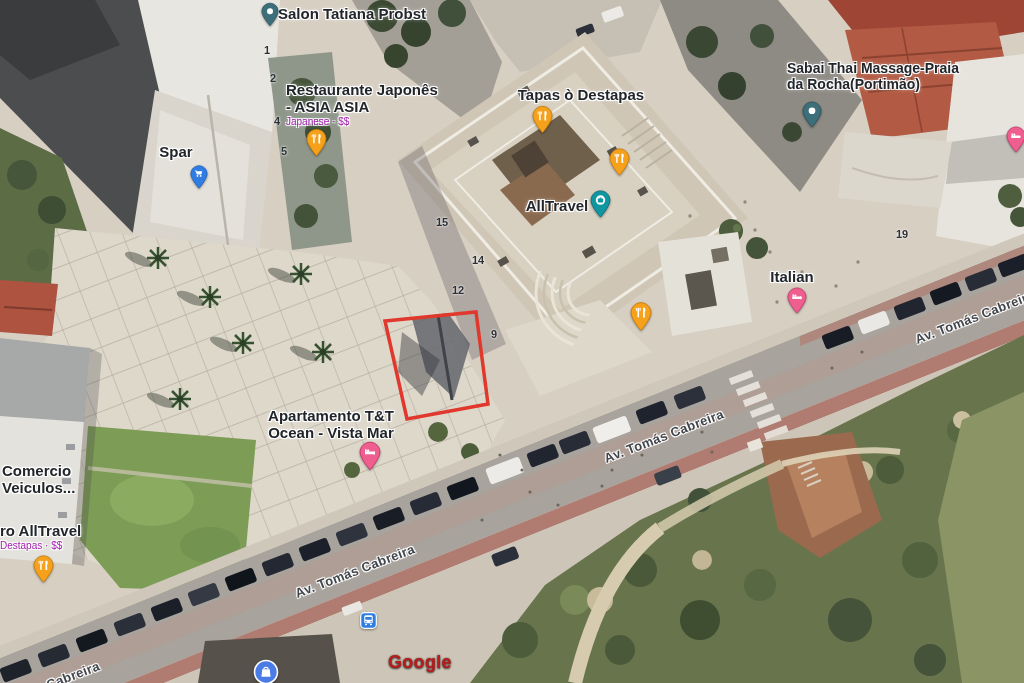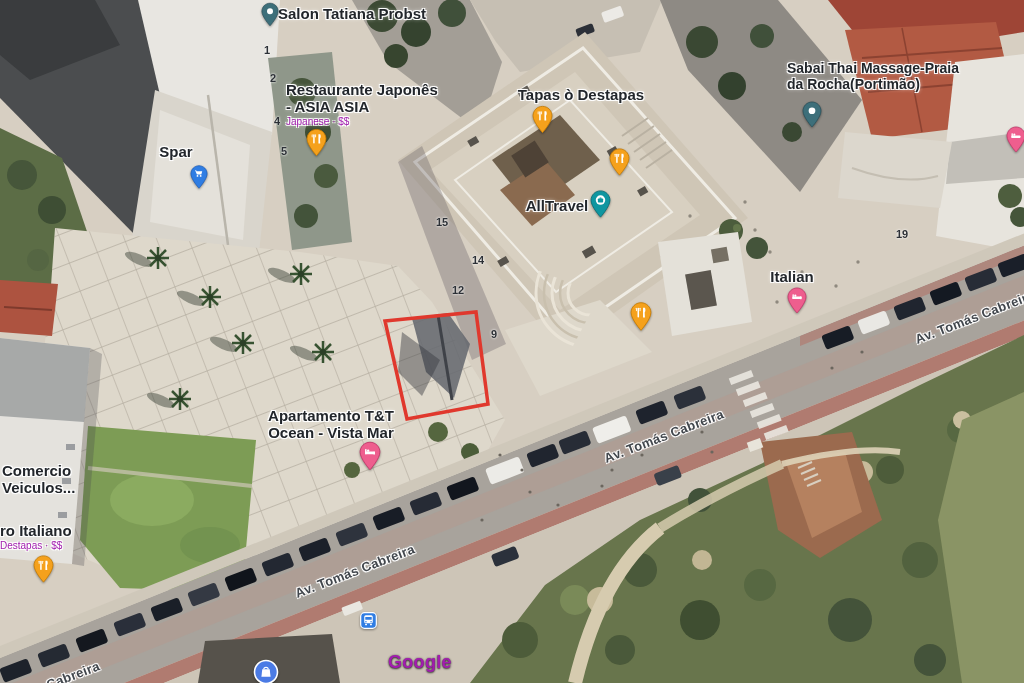--- a/index.html
+++ b/index.html
@@ -13,21 +13,21 @@
   .lbl.left{transform:none;text-align:left;}
   .lbl .sub{display:block;font-weight:400;font-size:10px;color:#a21caf;}
   .lbl.small{font-size:14px;}
   .street{position:absolute;transform:translate(-50%,-50%) rotate(-21deg);
        font-size:13px;font-weight:700;color:#41464c;letter-spacing:.4px;white-space:nowrap;
        text-shadow:-1px -1px 0 rgba(255,255,255,.9),1px -1px 0 rgba(255,255,255,.9),
         -1px 1px 0 rgba(255,255,255,.9),1px 1px 0 rgba(255,255,255,.9),0 0 3px rgba(255,255,255,.85);}
   .bnum{position:absolute;transform:translate(-50%,-50%);font-size:11px;font-weight:700;color:#2c3036;
        text-shadow:0 0 2px rgba(255,255,255,.85),0 0 3px rgba(255,255,255,.7);}
   .pin{position:absolute;filter:drop-shadow(0 1px 1.2px rgba(0,0,0,.4));}
-  .google{position:absolute;font-size:18px;font-weight:700;color:#a21caf;letter-spacing:.3px;
+  .google{position:absolute;font-size:18px;font-weight:700;color:#b91c1c;letter-spacing:.3px;
        text-shadow:0 1px 2px rgba(0,0,0,.7),0 0 2px rgba(0,0,0,.45);}
 </style>
 </head>
 <body>
 
 <div class="stage">
 
   <svg class="bg" width="1024" height="683" viewBox="0 0 1024 683">
     <defs>
       <pattern id="tiles" width="30" height="30" patternUnits="userSpaceOnUse" patternTransform="rotate(-21)">
@@ -375,21 +375,21 @@
   </div>
   <div class="lbl" style="left:331px;top:425px">
     <span>Apartamento T&amp;T</span><br>
     <span>Ocean - Vista Mar</span>
   </div>
   <div class="lbl left" style="left:2px;top:463px">
     <span>Comercio</span><br>
     <span>Veiculos...</span>
   </div>
   <div class="lbl left" style="left:0px;top:523px">
-    <span>ro Italiano</span>
+    <span>ro AllTravel</span>
     <span class="sub">Destapas · $$</span>
   </div>
 
   <svg class="pin" style="left:261px;top:2px" width="18" height="25" viewBox="0 0 24 32">
     <path d="M12 1C6 1 1.2 5.8 1.2 11.8 1.2 19 12 31 12 31s10.8-12 10.8-19.2C22.8 5.8 18 1 12 1z" fill="#3d6f7a" stroke="#2c525c" stroke-width="1"></path>
     <circle cx="12" cy="11.5" r="4" fill="#fff"></circle>
   </svg>
 
   <svg class="pin" style="left:306px;top:128px" width="21" height="29" viewBox="0 0 24 32">
     <path d="M12 1C6 1 1.2 5.8 1.2 11.8 1.2 19 12 31 12 31s10.8-12 10.8-19.2C22.8 5.8 18 1 12 1z" fill="#f5a11c" stroke="#c87e06" stroke-width="1"></path>

